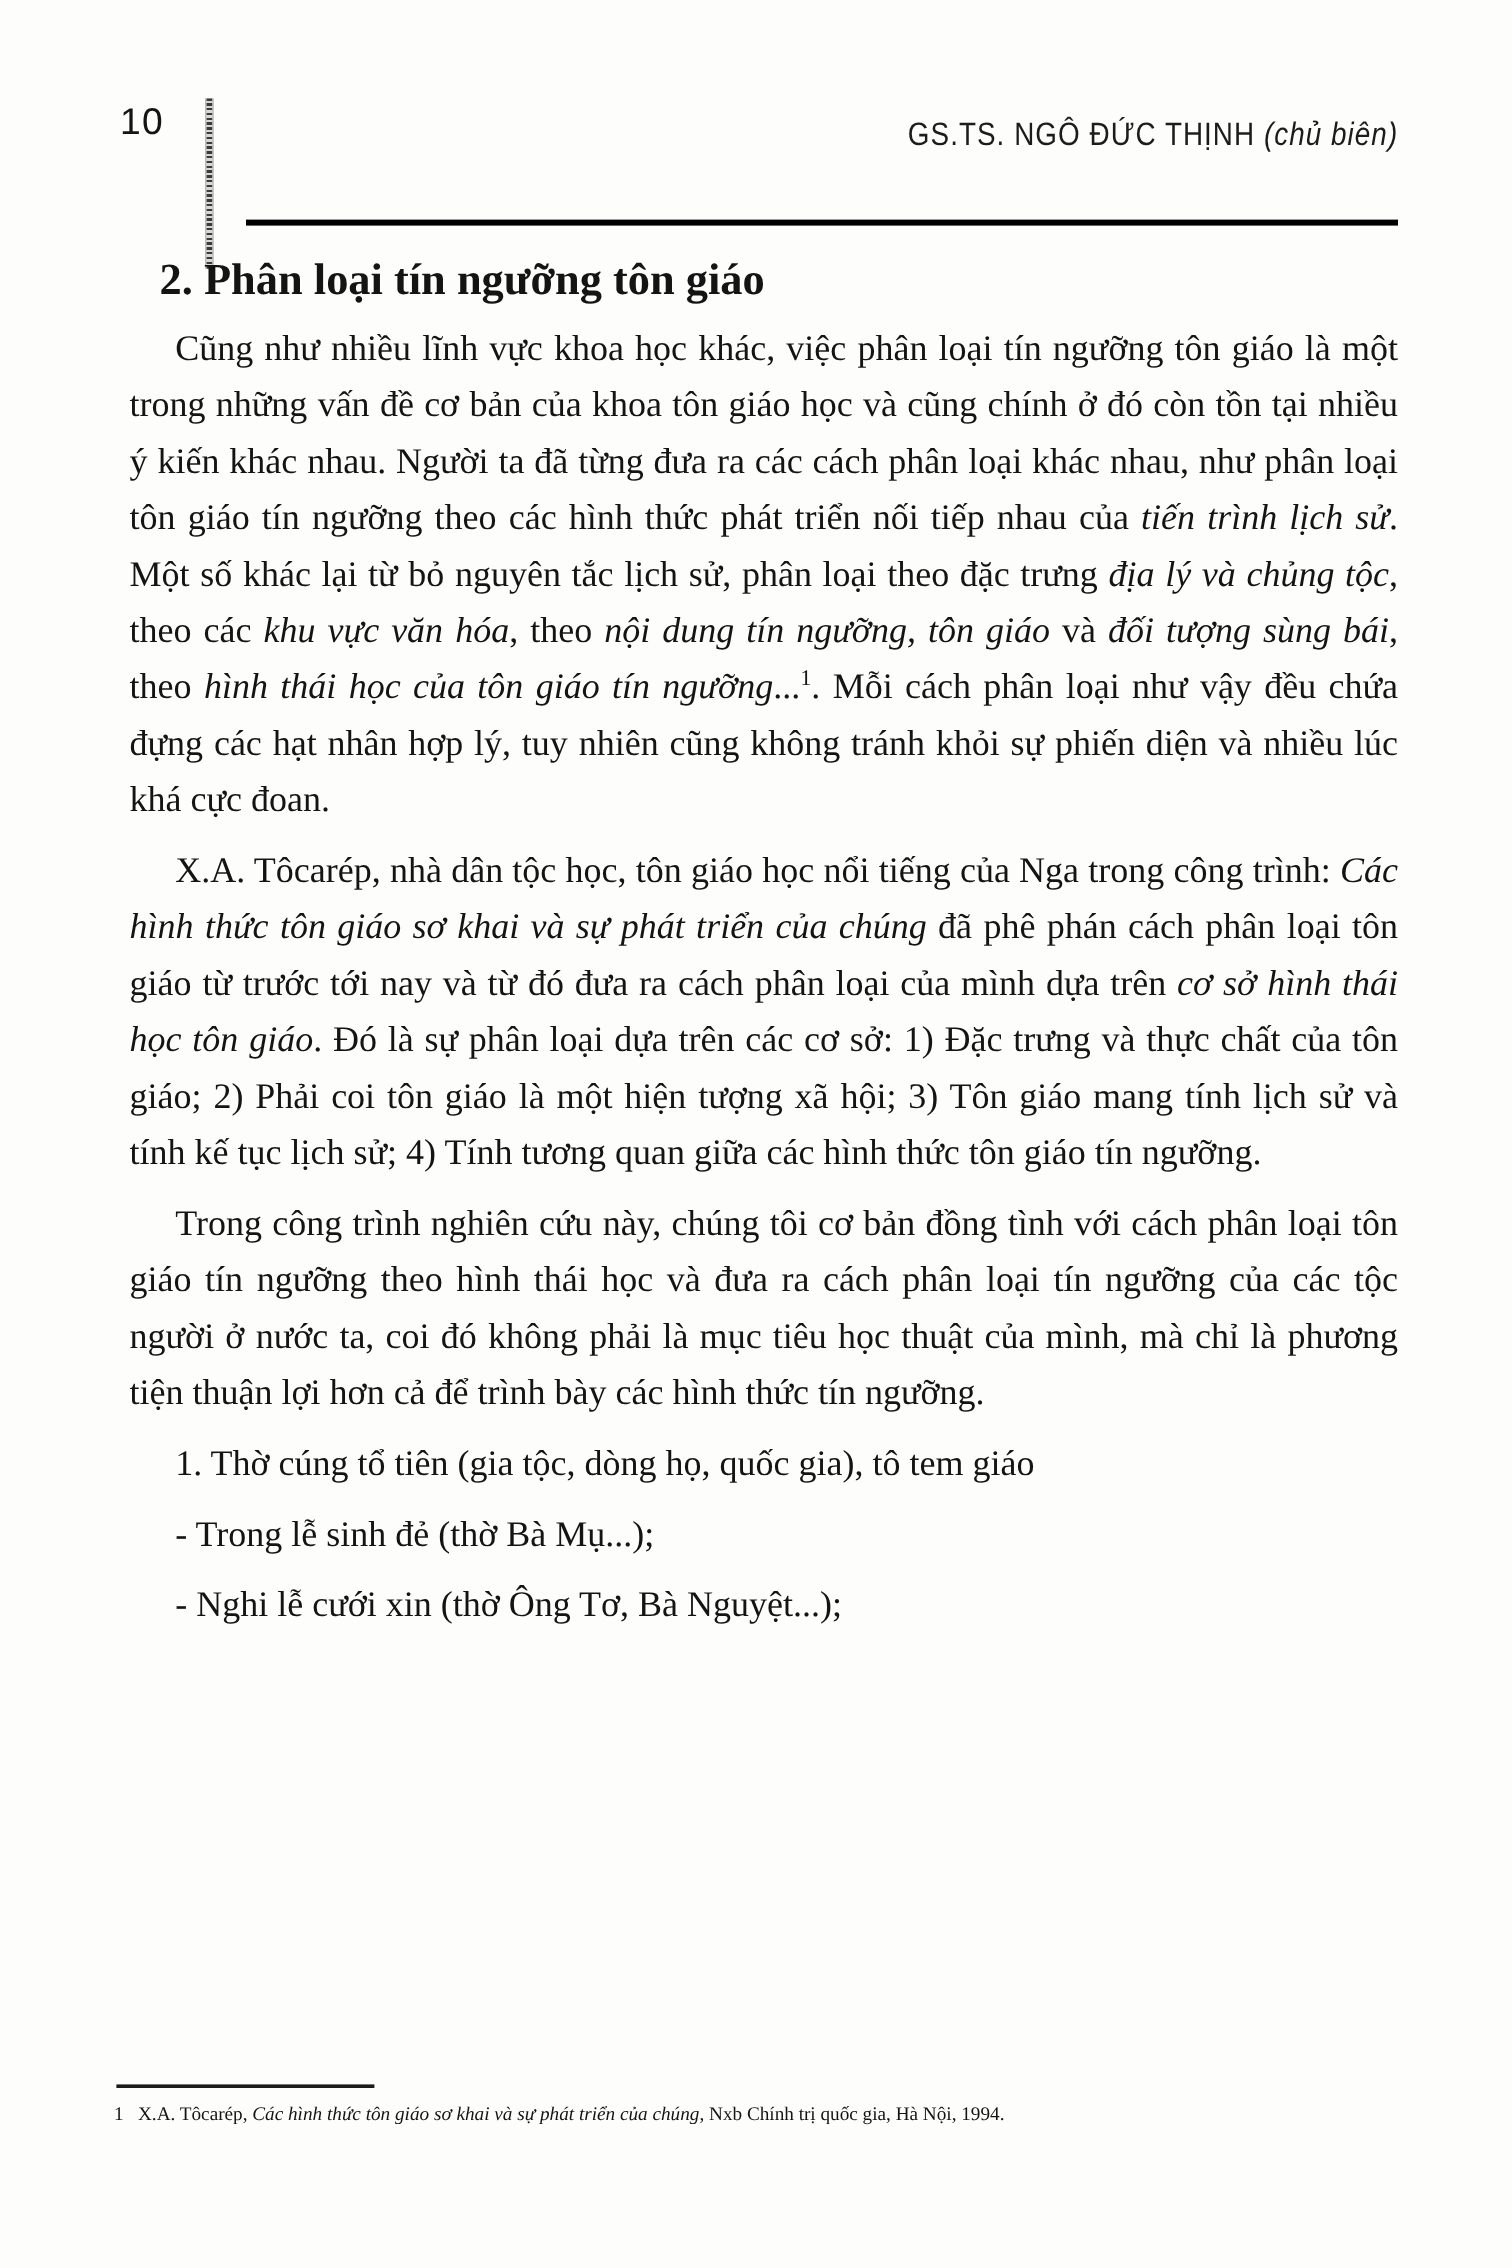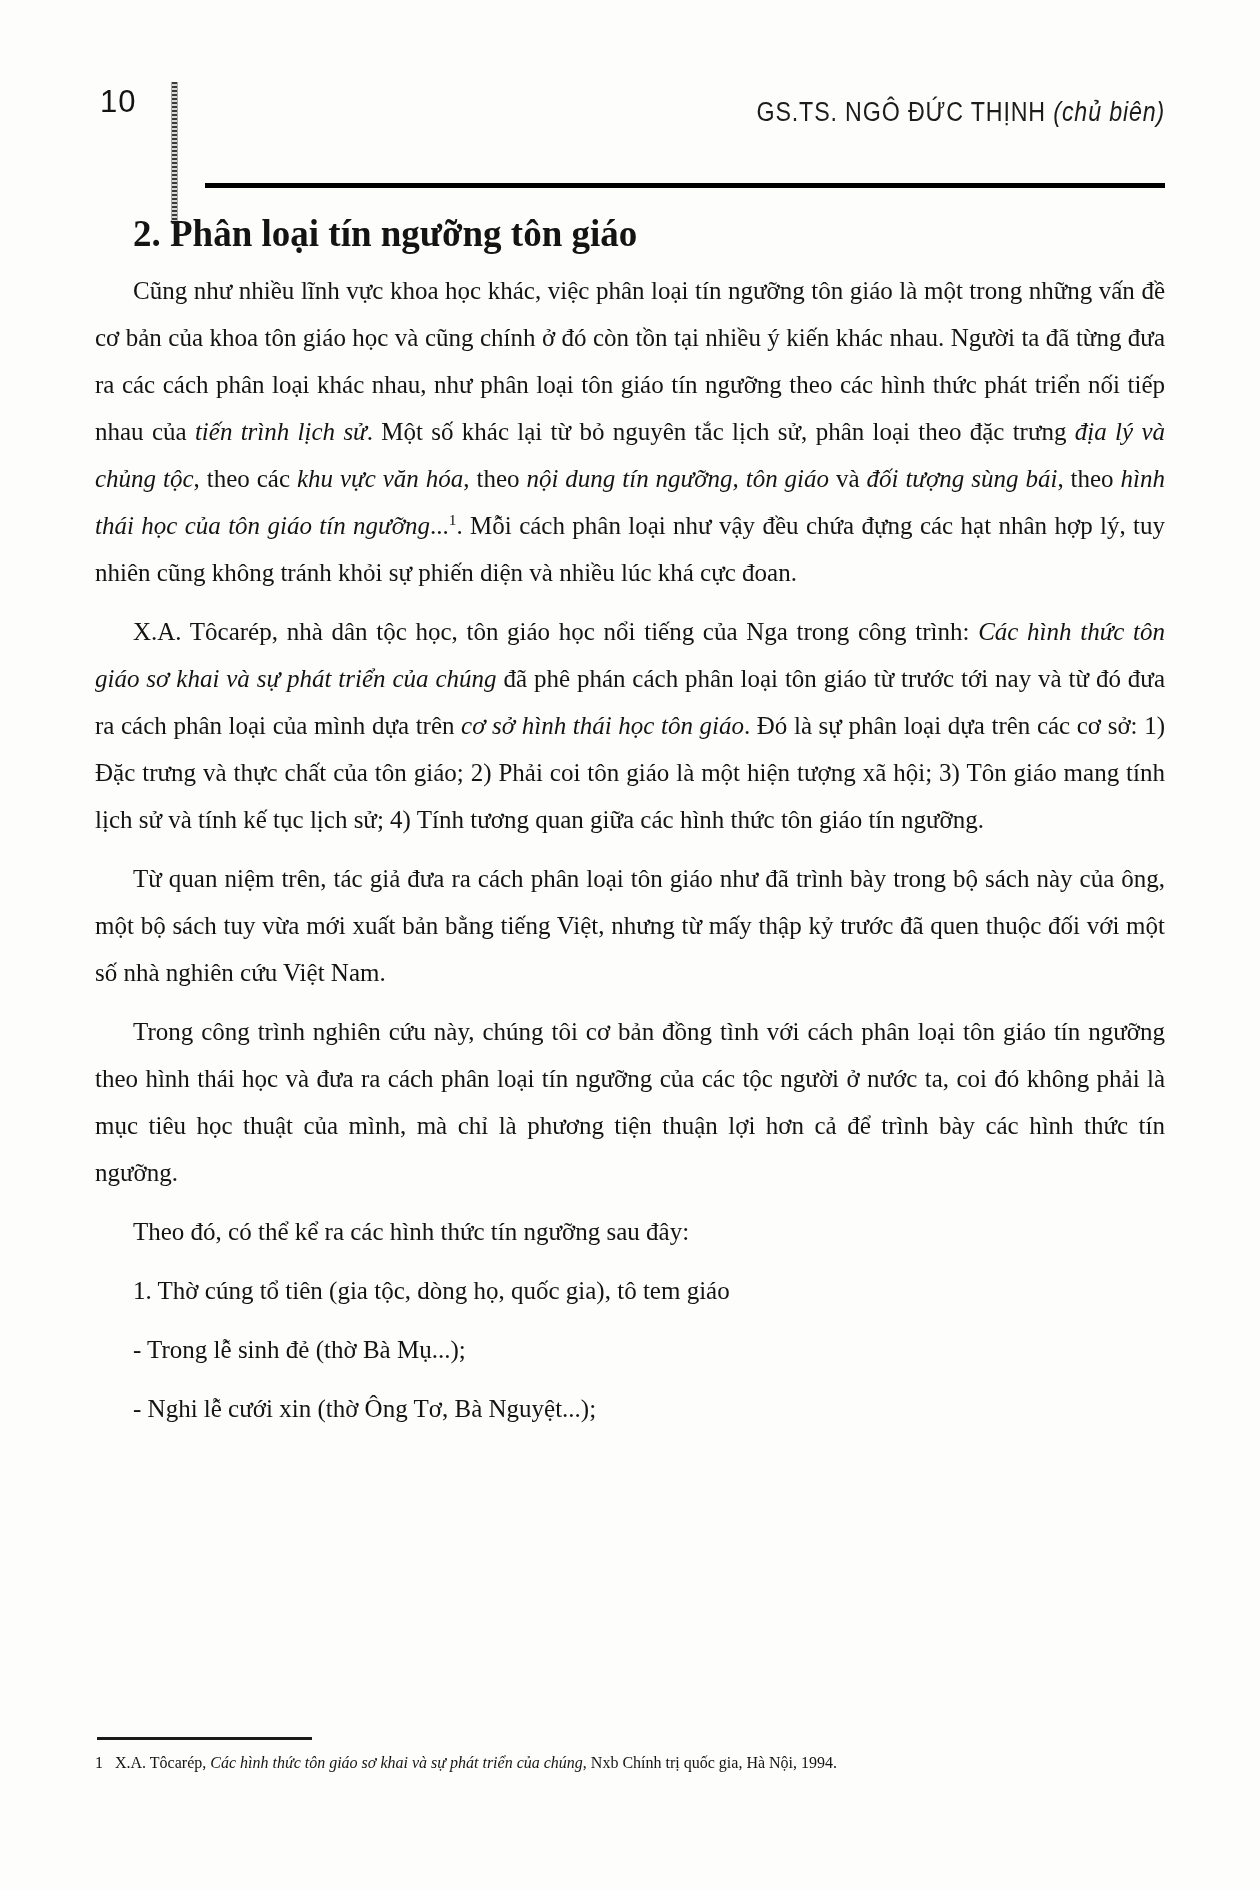--- a/index.html
+++ b/index.html
@@ -39,23 +39,23 @@
   }
   
   .content {
     position:absolute; left:95px; top:210px; width:1070px;
   }
   h2.section-heading {
     font-size:37px; font-weight:bold; line-height:47px;
     margin:0 0 10px 0; text-indent:38px;
   }
   .content p {
-    font-size:25px; line-height:47px;
+    font-size:30px; line-height:47px;
     text-align:justify; text-indent:38px;
-    margin:0 0 12px 0;
+    margin:0 0 12px 13px;
   }
   .content p i { font-style:italic; }
   .content sup { font-size:.62em; vertical-align:super; line-height:0; }
   
   .footnote-rule {
     position:absolute; left:97px; top:1737px;
     width:215px; height:3px; background:#1b1b1b;
   }
   .footnote {
     position:absolute; left:95px; top:1748px; width:1090px;
@@ -73,24 +73,22 @@
 
   <div class="running-head"><span>GS.TS. NGÔ ĐỨC THỊNH </span><span class="role">(chủ biên)</span></div>
 
   <div class="head-rule"></div>
 
   <div class="content">
     <h2 class="section-heading">2. Phân loại tín ngưỡng tôn giáo</h2>
 
     <p><span>Cũng như nhiều lĩnh vực khoa học khác, việc phân loại tín ngưỡng tôn giáo là một trong những vấn đề cơ bản của khoa tôn giáo học và cũng chính ở đó còn tồn tại nhiều ý kiến khác nhau. Người ta đã từng đưa ra các cách phân loại khác nhau, như phân loại tôn giáo tín ngưỡng theo các hình thức phát triển nối tiếp nhau của </span><i>tiến trình lịch sử</i><span>. Một số khác lại từ bỏ nguyên tắc lịch sử, phân loại theo đặc trưng </span><i>địa lý và chủng tộc</i><span>, theo các </span><i>khu vực văn hóa</i><span>, theo </span><i>nội dung tín ngưỡng, tôn giáo</i><span> và </span><i>đối tượng sùng bái</i><span>, theo </span><i>hình thái học của tôn giáo tín ngưỡng</i><span>...</span><sup>1</sup><span>. Mỗi cách phân loại như vậy đều chứa đựng các hạt nhân hợp lý, tuy nhiên cũng không tránh khỏi sự phiến diện và nhiều lúc khá cực đoan.</span></p>
     <p><span>X.A. Tôcarép, nhà dân tộc học, tôn giáo học nổi tiếng của Nga trong công trình: </span><i>Các hình thức tôn giáo sơ khai và sự phát triển của chúng</i><span> đã phê phán cách phân loại tôn giáo từ trước tới nay và từ đó đưa ra cách phân loại của mình dựa trên </span><i>cơ sở hình thái học tôn giáo</i><span>. Đó là sự phân loại dựa trên các cơ sở: 1) Đặc trưng và thực chất của tôn giáo; 2) Phải coi tôn giáo là một hiện tượng xã hội; 3) Tôn giáo mang tính lịch sử và tính kế tục lịch sử; 4) Tính tương quan giữa các hình thức tôn giáo tín ngưỡng.</span></p>
-    <p><span>Từ quan niệm trên, tác giả đưa ra cách phân loại tôn giáo như đã trình bày trong bộ sách này của ông, một bộ sách tuy vừa mới xuất bản bằng tiếng Việt, nhưng từ mấy thập kỷ trước đã quen thuộc đối với một số nhà nghiên cứu Việt Nam.</span></p>
     <p><span>Trong công trình nghiên cứu này, chúng tôi cơ bản đồng tình với cách phân loại tôn giáo tín ngưỡng theo hình thái học và đưa ra cách phân loại tín ngưỡng của các tộc người ở nước ta, coi đó không phải là mục tiêu học thuật của mình, mà chỉ là phương tiện thuận lợi hơn cả để trình bày các hình thức tín ngưỡng.</span></p>
 
-    <p>Theo đó, có thể kể ra các hình thức tín ngưỡng sau đây:</p>
     <p>1. Thờ cúng tổ tiên (gia tộc, dòng họ, quốc gia), tô tem giáo</p>
     <p>-  Trong lễ sinh đẻ (thờ Bà Mụ...);</p>
     <p>-  Nghi lễ cưới xin (thờ Ông Tơ, Bà Nguyệt...);</p>
   </div>
 
   <div class="footnote-rule"></div>
   <div class="footnote"><span>1&nbsp;&nbsp; X.A. Tôcarép, </span><i>Các hình thức tôn giáo sơ khai và sự phát triển của chúng</i><span>, Nxb Chính trị quốc gia, Hà Nội, 1994.</span></div>
 
 </div>
 

